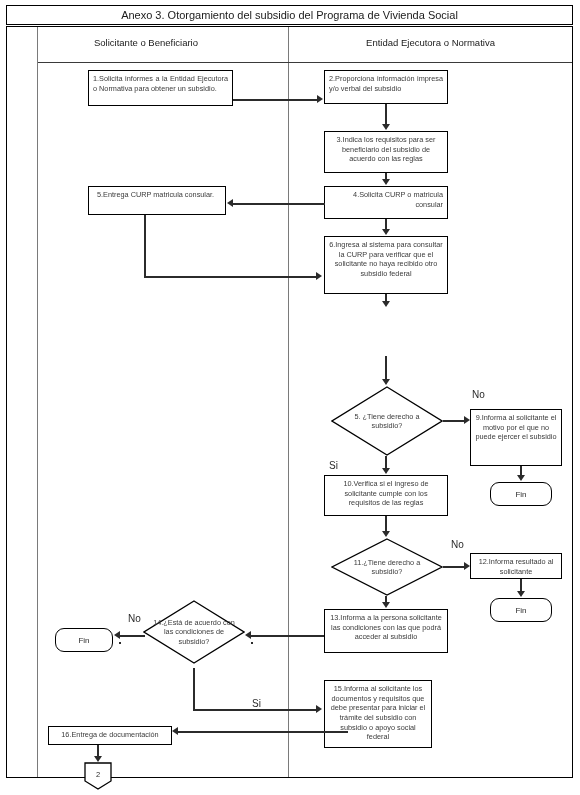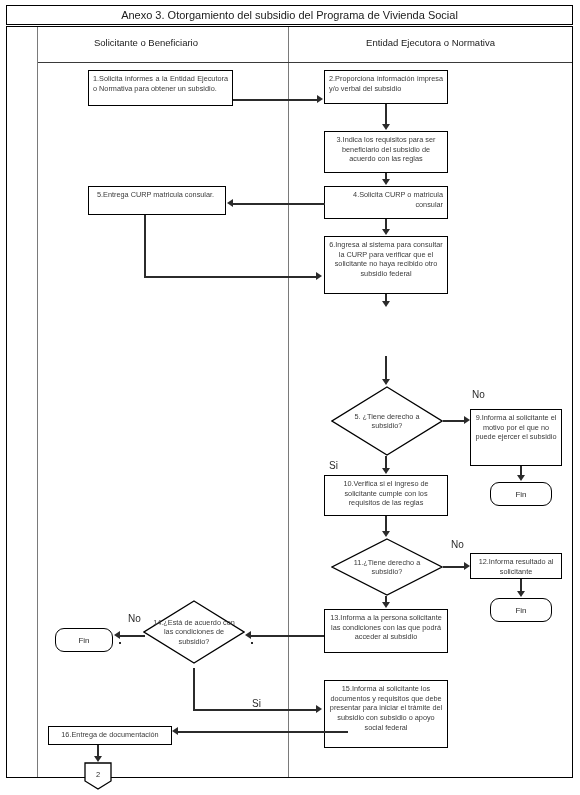--- a/index.html
+++ b/index.html
@@ -255,21 +255,21 @@
     <svg class="dshape" viewBox="0 0 102 64" preserveAspectRatio="none">
       <polygon points="51,1 101,32 51,63 1,32" fill="#ffffff" stroke="#000000" stroke-width="1.3"></polygon>
     </svg>
     <div class="dlabel">14.¿Está de acuerdo con las condiciones de subsidio?</div>
   </div>
 
   <div class="terminator" style="left:55px; top:628px; width:58px; height:24px;">
     <span>Fin</span>
   </div>
 
-  <div class="box" style="left:324px; top:680px; width:124px; height:68px;">
+  <div class="box" style="left:324px; top:680px; width:108px; height:68px;">
     <span>15.Informa al solicitante los documentos y requisitos que debe presentar para iniciar el trámite del subsidio con subsidio o apoyo social federal</span>
   </div>
 
   <div class="box center-one" style="left:48px; top:726px; width:124px; height:19px;">
     <span>16.Entrega de documentación</span>
   </div>
 
   <div class="offpage" style="left:83px; top:762px; width:30px; height:28px;">
     <svg viewBox="0 0 30 28" preserveAspectRatio="none" style="position:absolute;left:0;top:0;width:100%;height:100%;">
       <path d="M2,1 L28,1 L28,19 L15,27 L2,19 Z" fill="#ffffff" stroke="#000000" stroke-width="1.3"></path>

